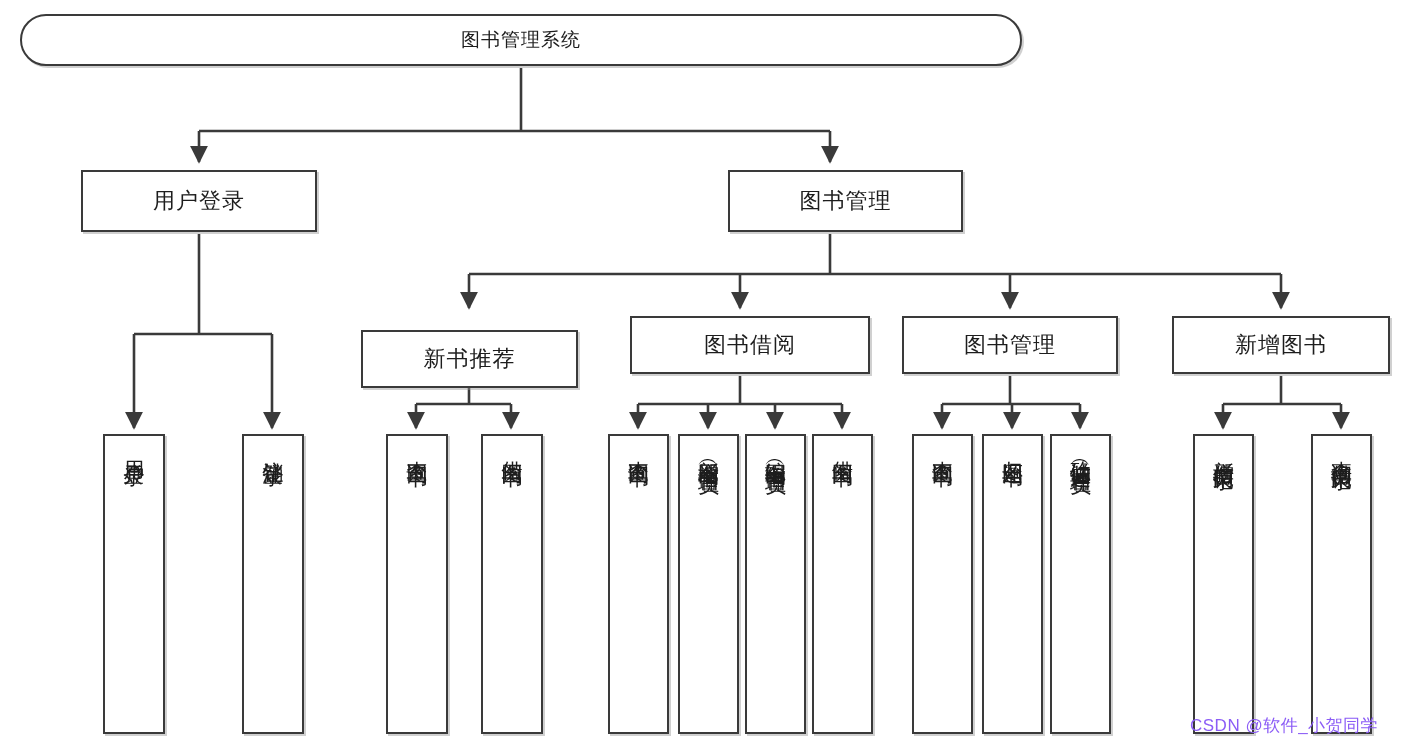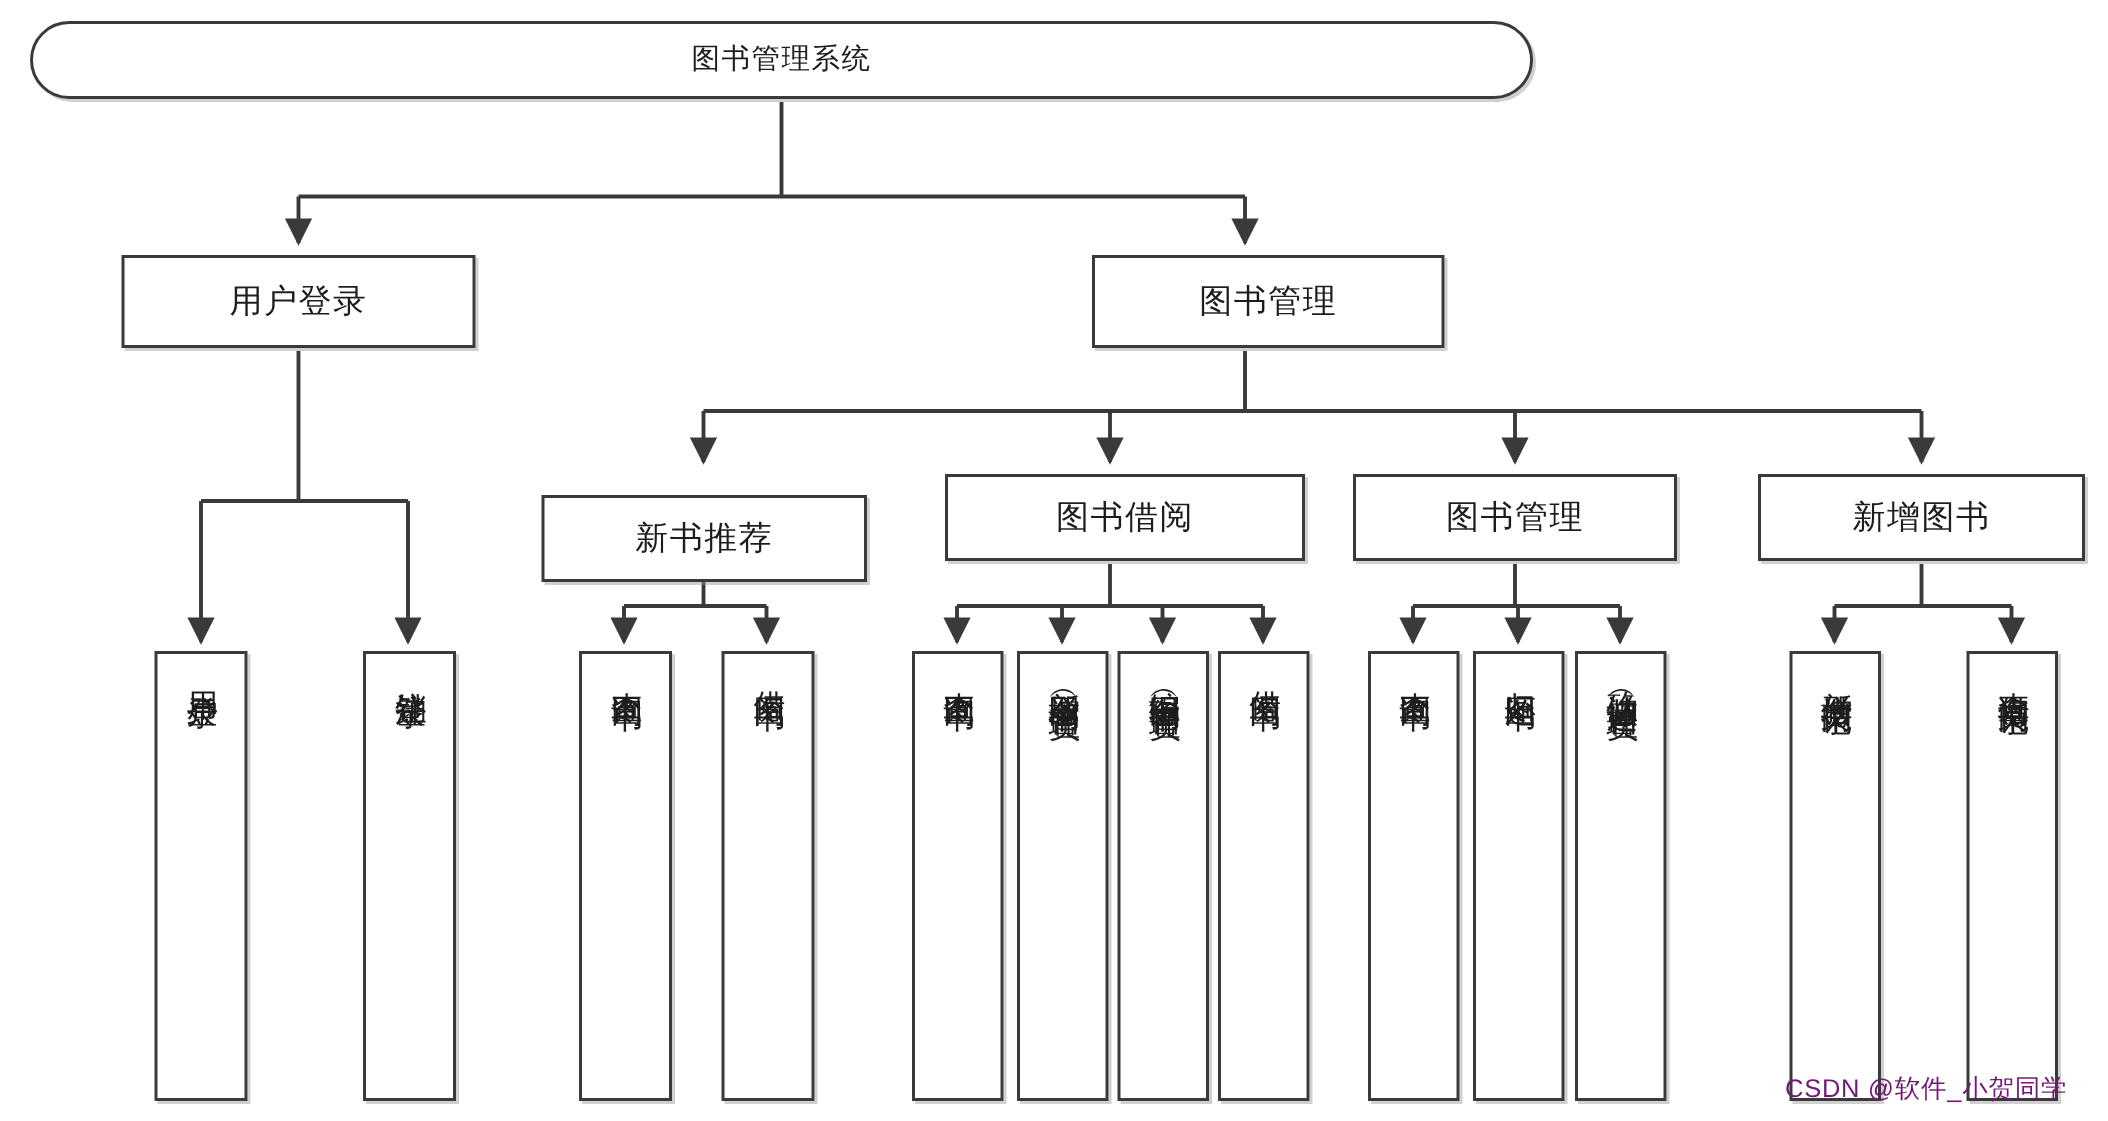--- a/index.html
+++ b/index.html
@@ -54,21 +54,21 @@
     writing-mode: vertical-rl;
     text-orientation: upright;
     font-size: 21px;
     line-height: 1.15;
     letter-spacing: 2px;
     white-space: nowrap;
   }
   .watermark {
     position: absolute;
     font-size: 17px;
-    color: #701a75;
+    color: #8b5cf6;
     letter-spacing: 0.5px;
     white-space: nowrap;
     user-select: none;
   }
 </style>
 </head>
 <body>
 
 <div id="diagram-canvas">
 

